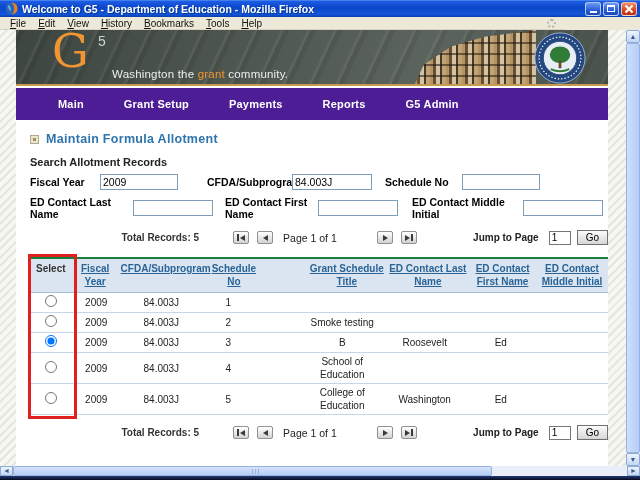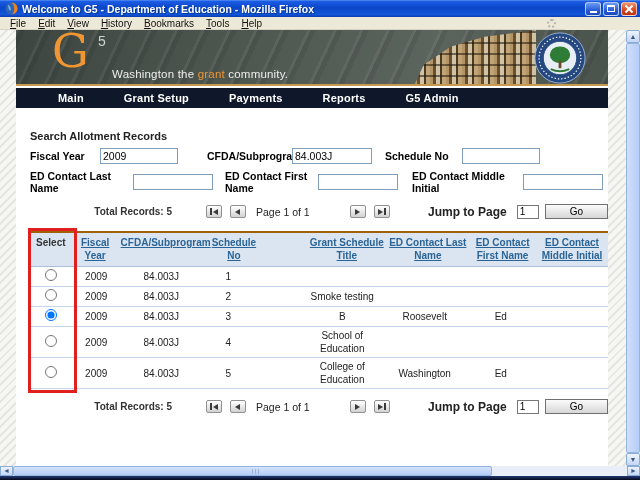--- a/index.html
+++ b/index.html
@@ -64,21 +64,21 @@
     position:absolute; right:72px; top:0; width:122px; height:56px; opacity:.95;
     background:
       repeating-linear-gradient(0deg, rgba(30,20,8,0) 0 9px, rgba(30,20,8,.55) 9px 11px),
       repeating-linear-gradient(90deg,#b89868 0 3px,#6a4e2e 3px 6px,#d9c9a9 6px 10px,#4a3820 10px 12px,#c8a878 12px 16px);
     clip-path:polygon(0 100%, 8% 62%, 30% 30%, 58% 12%, 100% 0, 100% 100%);
   }
   .seal { position:absolute; right:22px; top:2px; width:52px; height:52px; }
 
   
   .navbar {
-    height:20px; margin-top:2px; background:#0f172a;
+    height:32px; margin-top:2px; background:#4c1d95;
     display:flex; align-items:center; padding-left:22px;
   }
   .nav-item { color:#fff; font-weight:bold; font-size:11px; padding:1px 20px; letter-spacing:.2px; cursor:pointer; }
 
   
   .content { padding:12px 4px 0 14px; }
   .page-title-row { display:flex; align-items:center; gap:7px; }
   .pt-icon { width:9px; height:9px; border:1px solid #b0a890; background:#ece4cc; position:relative; }
   .pt-icon::after { content:""; position:absolute; left:2px; top:2px; width:3px; height:3px; background:#a09060; }
   .page-title { color:#2e74ad; font-weight:bold; font-size:12.5px; letter-spacing:.3px; }
@@ -103,28 +103,28 @@
   
   .pager { width:578px; display:flex; align-items:center; justify-content:flex-end; margin-top:10px; }
   .pager-total { font-size:10px; font-weight:bold; color:#333; margin-right:30px; }
   .pgbtn { display:inline-flex; align-items:center; justify-content:center; gap:1px;
            width:16px; height:13px; margin:0 4px; background:linear-gradient(#fff,#d2d2d2);
            border:1px solid #919191; border-radius:2px; cursor:pointer; }
   .tri-l { width:0; height:0; border-top:3px solid transparent; border-bottom:3px solid transparent; border-right:5px solid #3a3a3a; }
   .tri-r { width:0; height:0; border-top:3px solid transparent; border-bottom:3px solid transparent; border-left:5px solid #3a3a3a; }
   .pbar  { width:2px; height:7px; background:#3a3a3a; }
   .pager-page { width:84px; text-align:left; font-size:10.5px; color:#222; margin:0 6px; }
-  .pager-jump { font-size:12px; color:#222; margin-left:34px; margin-right:10px; font-weight:bold; }
+  .pager-jump { font-size:10px; color:#222; margin-left:52px; margin-right:10px; font-weight:bold; }
   .pager-input { width:22px; height:14px; border:1px solid #777; font-size:10px; padding:0 2px; }
-  .go-btn { margin-left:6px; height:15px; line-height:13px; padding:0 24px; font-size:10px;
+  .go-btn { margin-left:6px; height:15px; line-height:13px; padding:0 8px; font-size:10px;
             border:1px solid #707070; border-radius:0; background:linear-gradient(#fbfbfb,#d6d6d6); cursor:pointer; }
 
   
   .tablewrap { position:relative; margin-top:12px; width:578px; }
-  .thead { display:flex; background:#dbe5f1; border-top:2px solid #a16207; border-bottom:1px solid #a8bfd8; }
+  .thead { display:flex; background:#dbe5f1; border-top:2px solid #15803d; border-bottom:1px solid #a8bfd8; }
   .hcell { padding:4px 2px; font-size:10px; font-weight:bold; text-align:center; color:#2a6496;
            text-decoration:underline; cursor:pointer; line-height:1.25; }
   .hcell.hselect { color:#333; text-decoration:none; cursor:default; }
   .trow { display:flex; align-items:center; border-bottom:1px solid #c6d6ea; min-height:19px; }
   .cell { font-size:10px; color:#222; text-align:center; padding:2px 2px; line-height:1.3; }
   .c0{width:46px;} .c1{width:52px;} .c2{width:90px;} .c3{width:56px;}
   .c4{width:88px;margin-left:48px;} .c5{width:92px;} .c6{width:74px;} .c7{width:80px;}
   .cell input[type=radio] { width:12px; height:12px; margin:0; cursor:pointer; }
   .red-box { position:absolute; left:-2px; top:-3px; width:49px; height:calc(100% + 7px);
              border:3px solid #e01f1f; pointer-events:none; }
@@ -205,20 +205,24 @@
 
       <div class="navbar">
           <span class="nav-item">Main</span>
           <span class="nav-item">Grant Setup</span>
           <span class="nav-item">Payments</span>
           <span class="nav-item">Reports</span>
           <span class="nav-item">G5 Admin</span>
         </div>
 
       <div class="content">
+        <div class="page-title-row">
+          <span class="pt-icon"></span>
+          <span class="page-title">Maintain Formula Allotment</span>
+        </div>
         <div class="section-label">Search Allotment Records</div>
 
         <div class="frow">
           <span class="flabel w-l1a">Fiscal Year</span>
           <input class="finput w-i1a" value="2009" style="">
           <span class="flabel w-l1b">CFDA/Subprogram</span>
           <input class="finput w-i1b" value="84.003J" style="">
           <span class="flabel w-l1c">Schedule No</span>
           <input class="finput w-i1c" value="" style="">
         </div>

